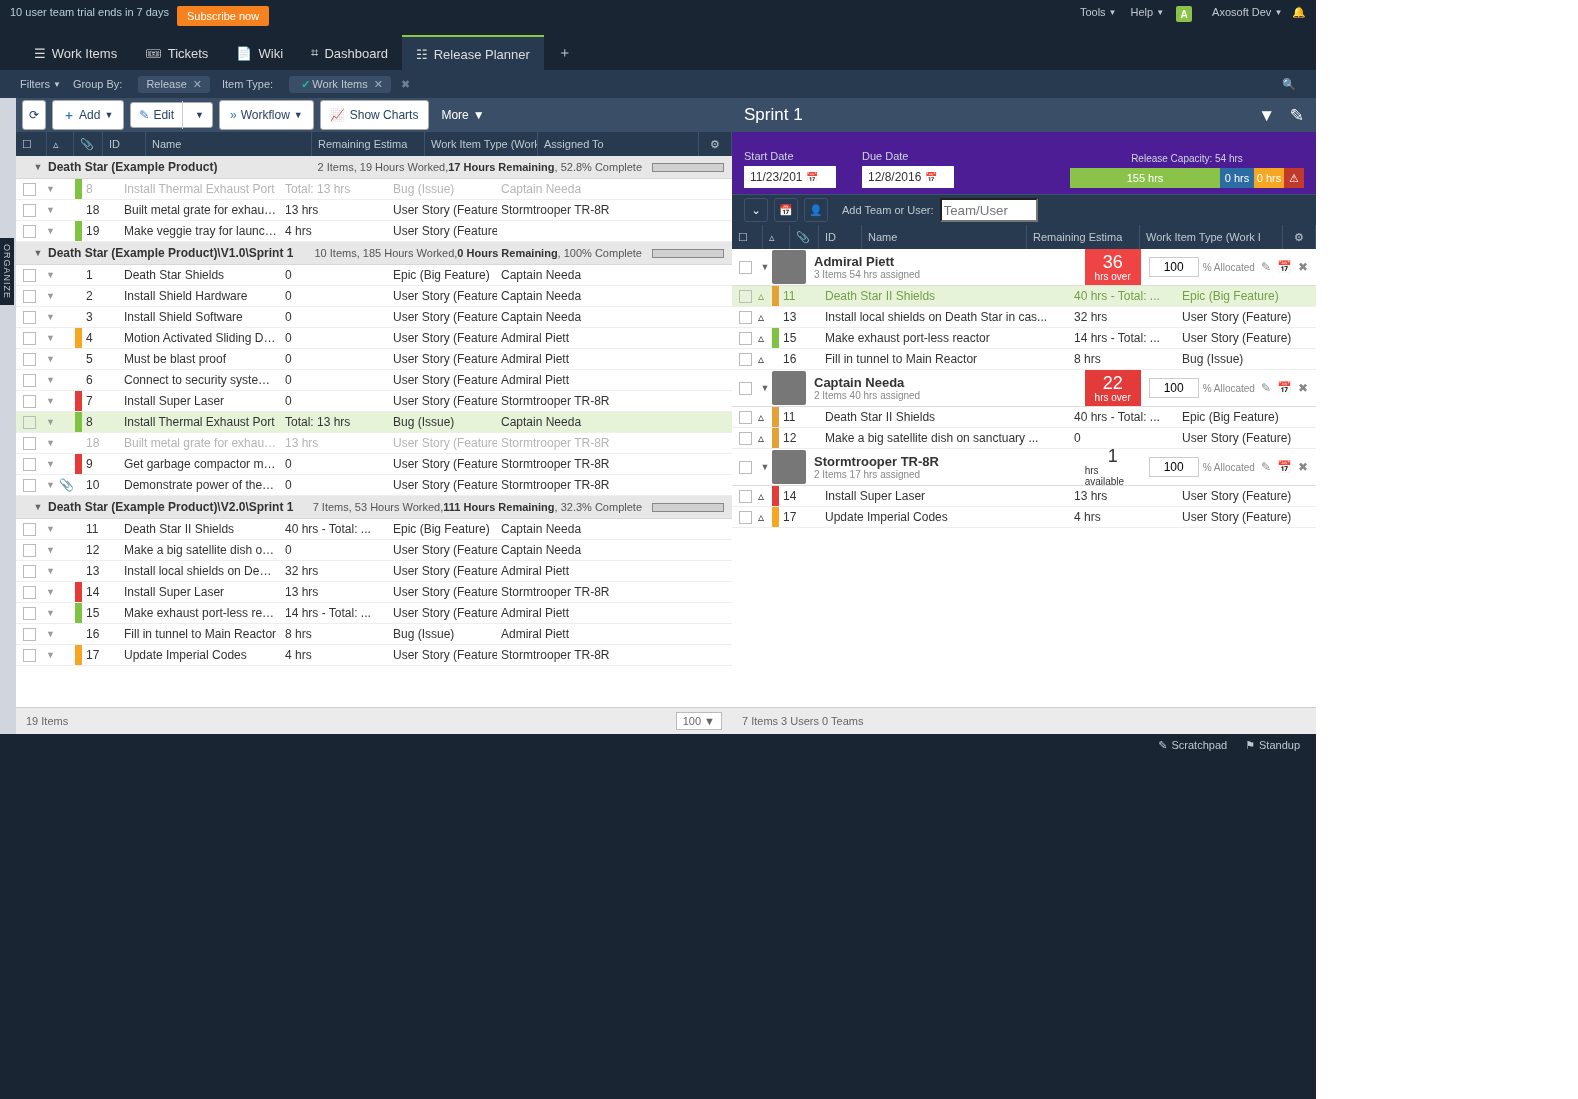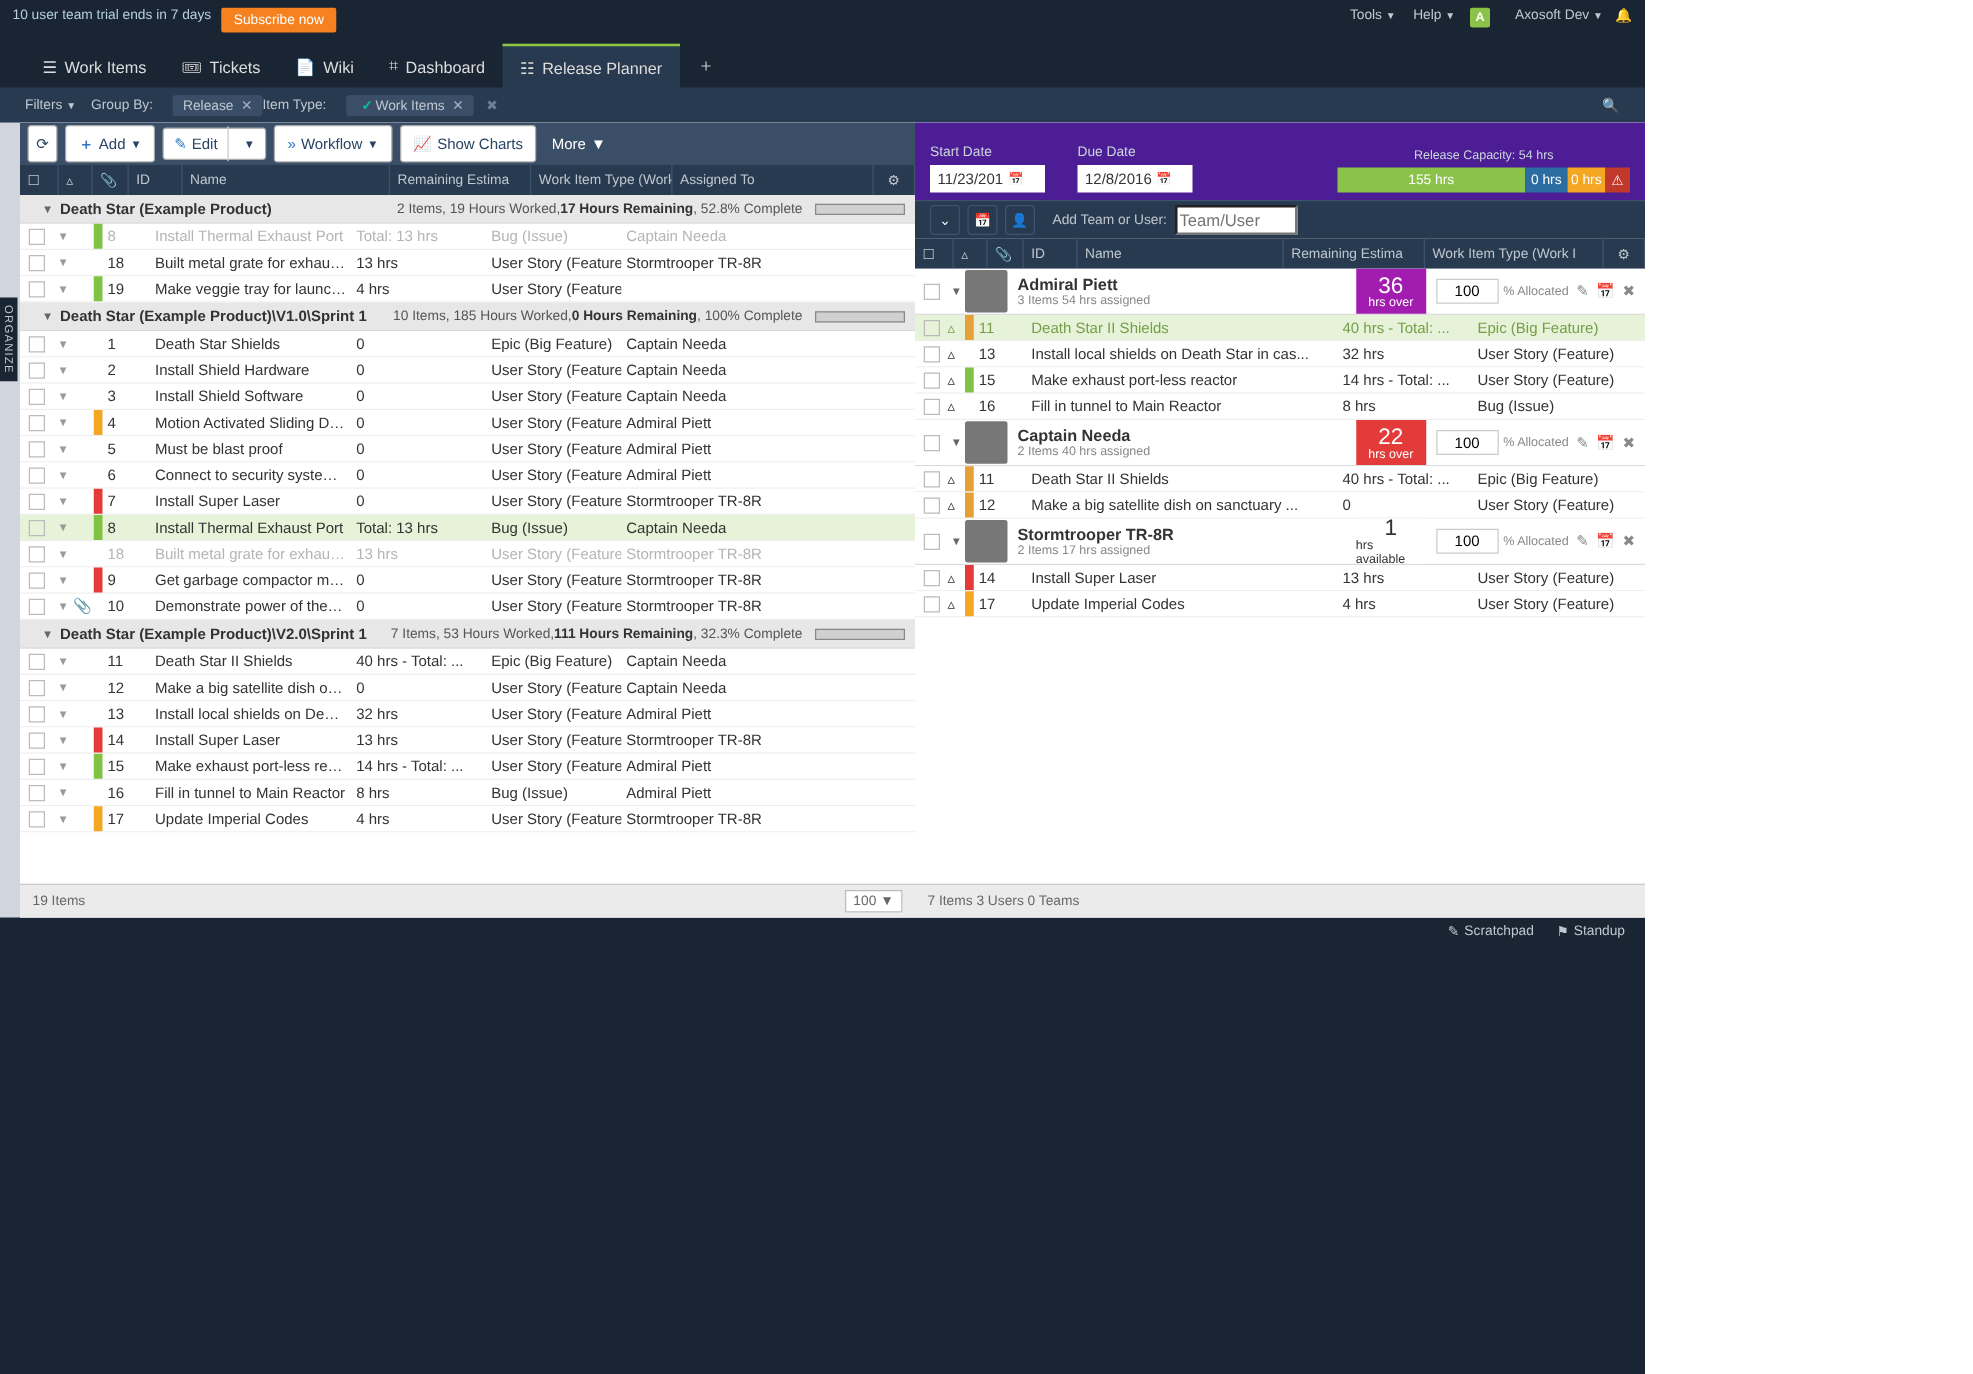--- a/index.html
+++ b/index.html
@@ -177,21 +177,21 @@
     <div class="tab add-tab">＋</div>
   </div>
 
   <div class="filterbar">
     <span class="item">
           <span>Filters</span>
           <span style="font-size:8px;margin-left:3px">▼</span>
         </span>
     <span class="item">Group By:</span>
     <span class="pill"><span>Release</span><span class="x">✕</span></span>
-    <span class="item" style="">Item Type:</span>
+    <span class="item" style="margin-left:12px">Item Type:</span>
     <span class="pill"><span class="check">✓</span><span>Work Items</span><span class="x">✕</span></span>
     <span class="x" style="margin-left:10px;color:#6f8199">✖</span>
     <span class="searchr">🔍</span>
   </div>
 
   <div class="content">
     <div class="organize-tab">ORGANIZE</div>
 
     <div class="pane left">
       <div class="toolbar">
@@ -534,20 +534,27 @@
           </div>
       <div class="fill-space"></div>
 
       <div class="footbar">
         <span>19 Items</span>
         <span class="pagesize"><span>100</span> ▼</span>
       </div>
     </div>
 
     <div class="pane right">
+      <div class="sprint-head">
+        <span>Sprint 1</span>
+        <span class="actions">
+          <span style="margin-right:10px">▼</span>
+          <span>✎</span>
+        </span>
+      </div>
 
       <div class="sprint-info">
         <div class="dfield">
           <div class="lbl">Start Date</div>
           <div class="dinput">
                 <span>11/23/201</span>
                 <span class="cal">📅</span>
               </div>
         </div>
         <div class="dfield">
@@ -591,21 +598,21 @@
             <div class="usercard">
               <span class="cb">
                 <span class="chk"></span>
               </span>
               <span class="exp">▼</span>
               <div class="av"></div>
               <div class="info">
                 <div class="un">Admiral Piett</div>
                 <div class="us">3 Items   54 hrs assigned</div>
               </div>
-              <div class="stat" style="background:#a21caf;color:#fff">
+              <div class="stat" style="background:#ef4444;color:#fff">
                 <div class="num">36</div>
                 <div>hrs over</div>
               </div>
               <input class="pct" value="100" style="">
               <span class="pl">% Allocated</span>
               <div class="uact">
                 <span>✎</span>
                 <span>📅</span>
                 <span>✖</span>
               </div>

